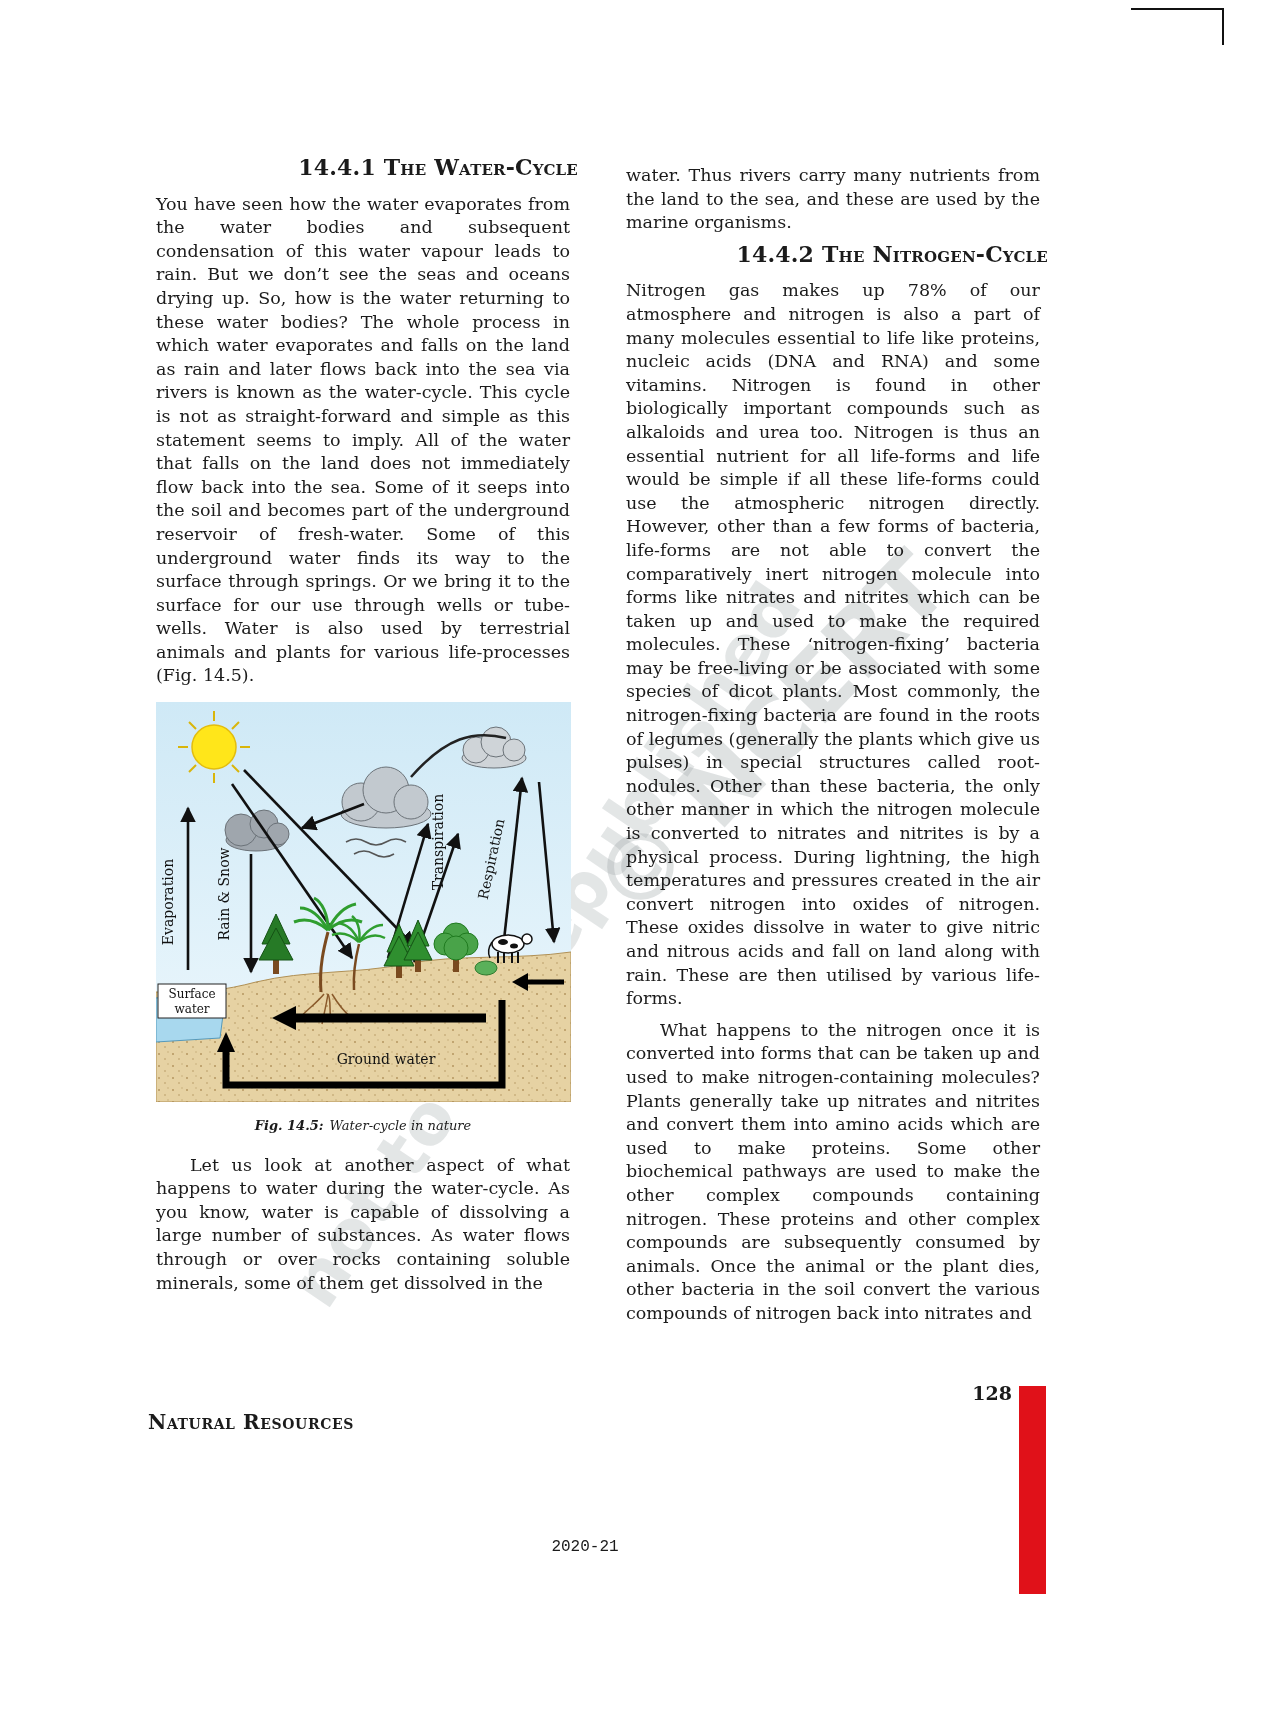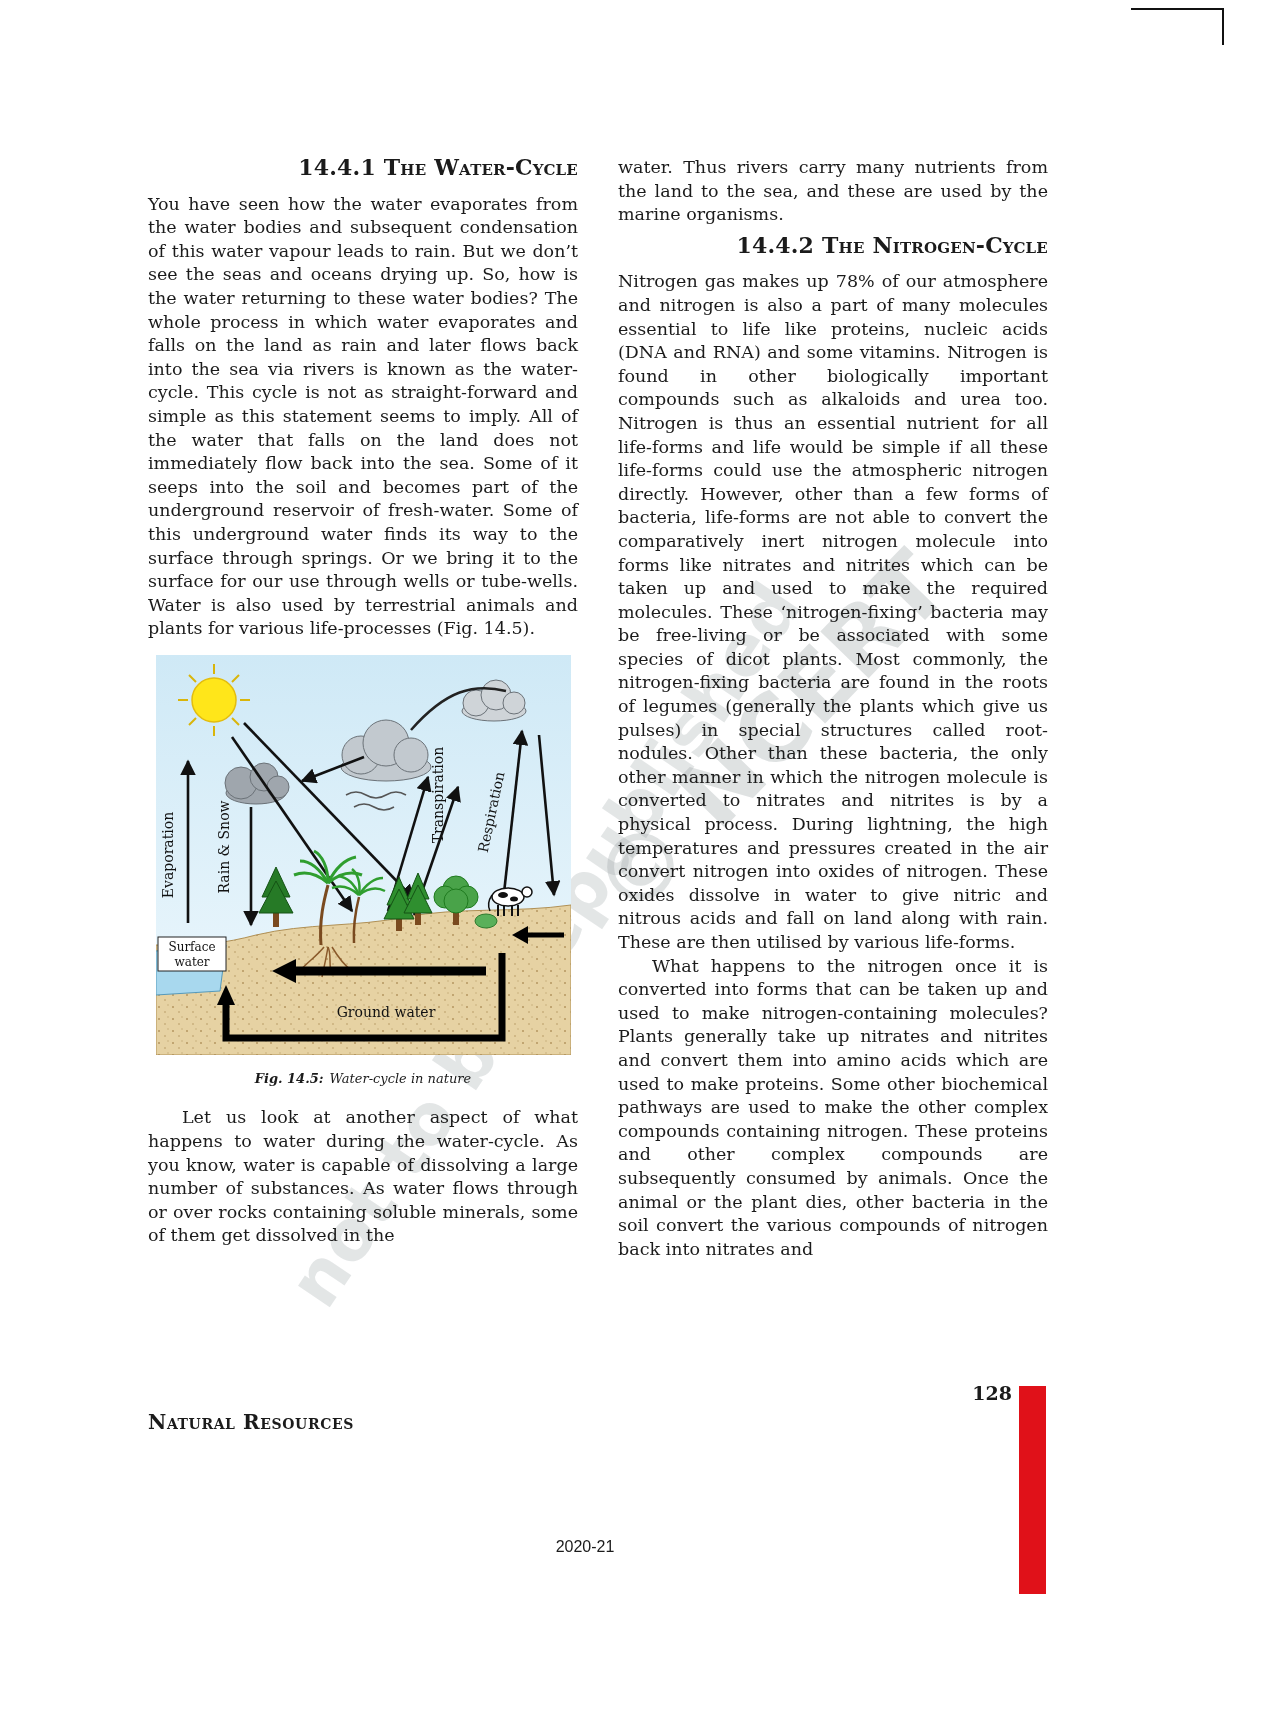--- a/index.html
+++ b/index.html
@@ -27,21 +27,21 @@
          transform:translate(-50%,-50%) rotate(-56deg); }
 
   
   .columns {
     position:absolute; left:148px; top:156px; width:900px;
     display:flex; gap:40px; z-index:2;
   }
   .col { width:430px; font-size:17.5px; line-height:23.6px; text-align:justify; }
   h3.section { font-size:22px; font-weight:bold; text-align:right; margin:0 0 13px 0; letter-spacing:0.2px; }
   h3.section .sc { font-variant:small-caps; }
-  .col p { margin:0; }
+  .col p { margin:8px; }
   .col p.indent { text-indent:34px; }
   .col p + h3.section { margin-top:7px; }
 
   figure { margin:14px 0 6px 0; text-align:center; }
   figure svg { display:block; margin:0 auto; }
   figcaption { font-size:13px; margin-top:12px; margin-bottom:16px; text-align:center; }
   .cap-b { font-weight:bold; font-style:italic; }
   .cap-i { font-style:italic; margin-left:6px; }
 
   
@@ -52,21 +52,21 @@
   .page-number {
     position:absolute; left:962px; top:1382px; width:50px; text-align:right;
     font-weight:bold; font-size:19px; z-index:2;
   }
   .red-bar {
     position:absolute; left:1019px; top:1386px; width:27px; height:208px;
     background:#e01119; z-index:2;
   }
   .year {
     position:absolute; left:0; top:1538px; width:1170px; text-align:center;
-    font-size:16px; font-family:Liberation Sans, sans-serif; z-index:2;
+    font-size:16px; font-family:Liberation Mono, monospace; z-index:2;
   }
 
   
   svg text { font-family:"DejaVu Serif", serif; fill:#111; }
 </style>
 </head>
 <body>
 
 <div class="page">
 

